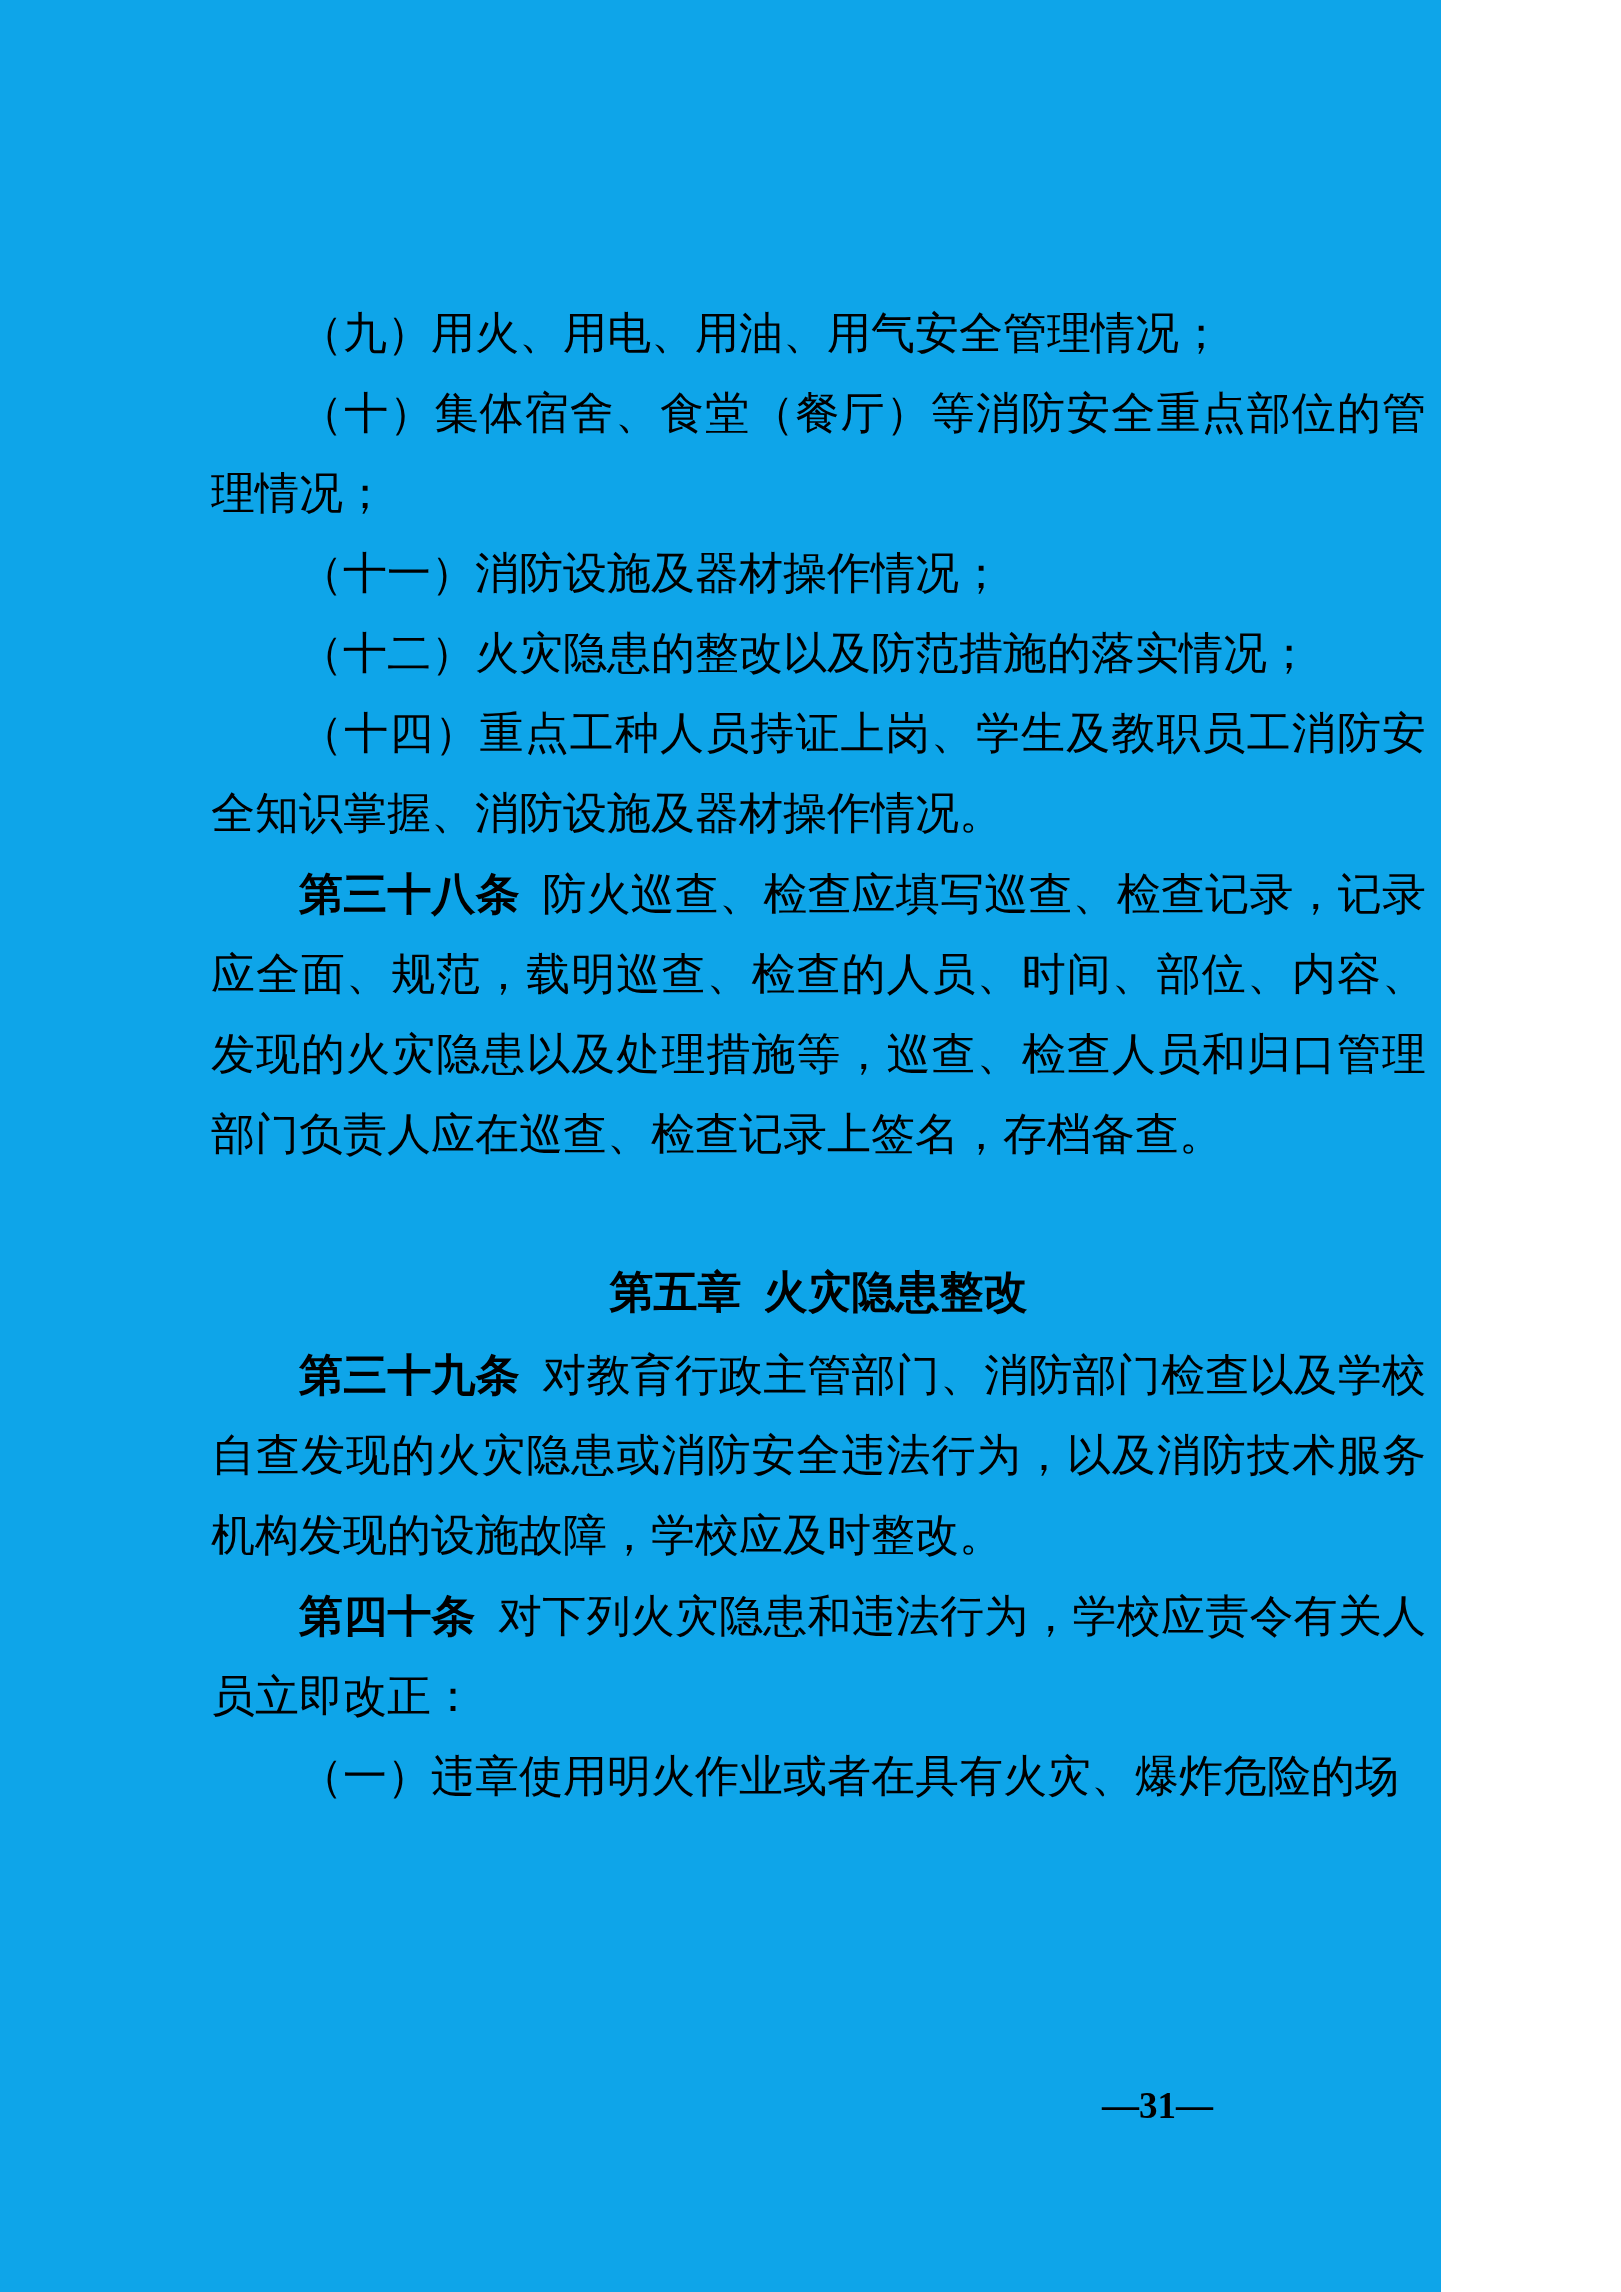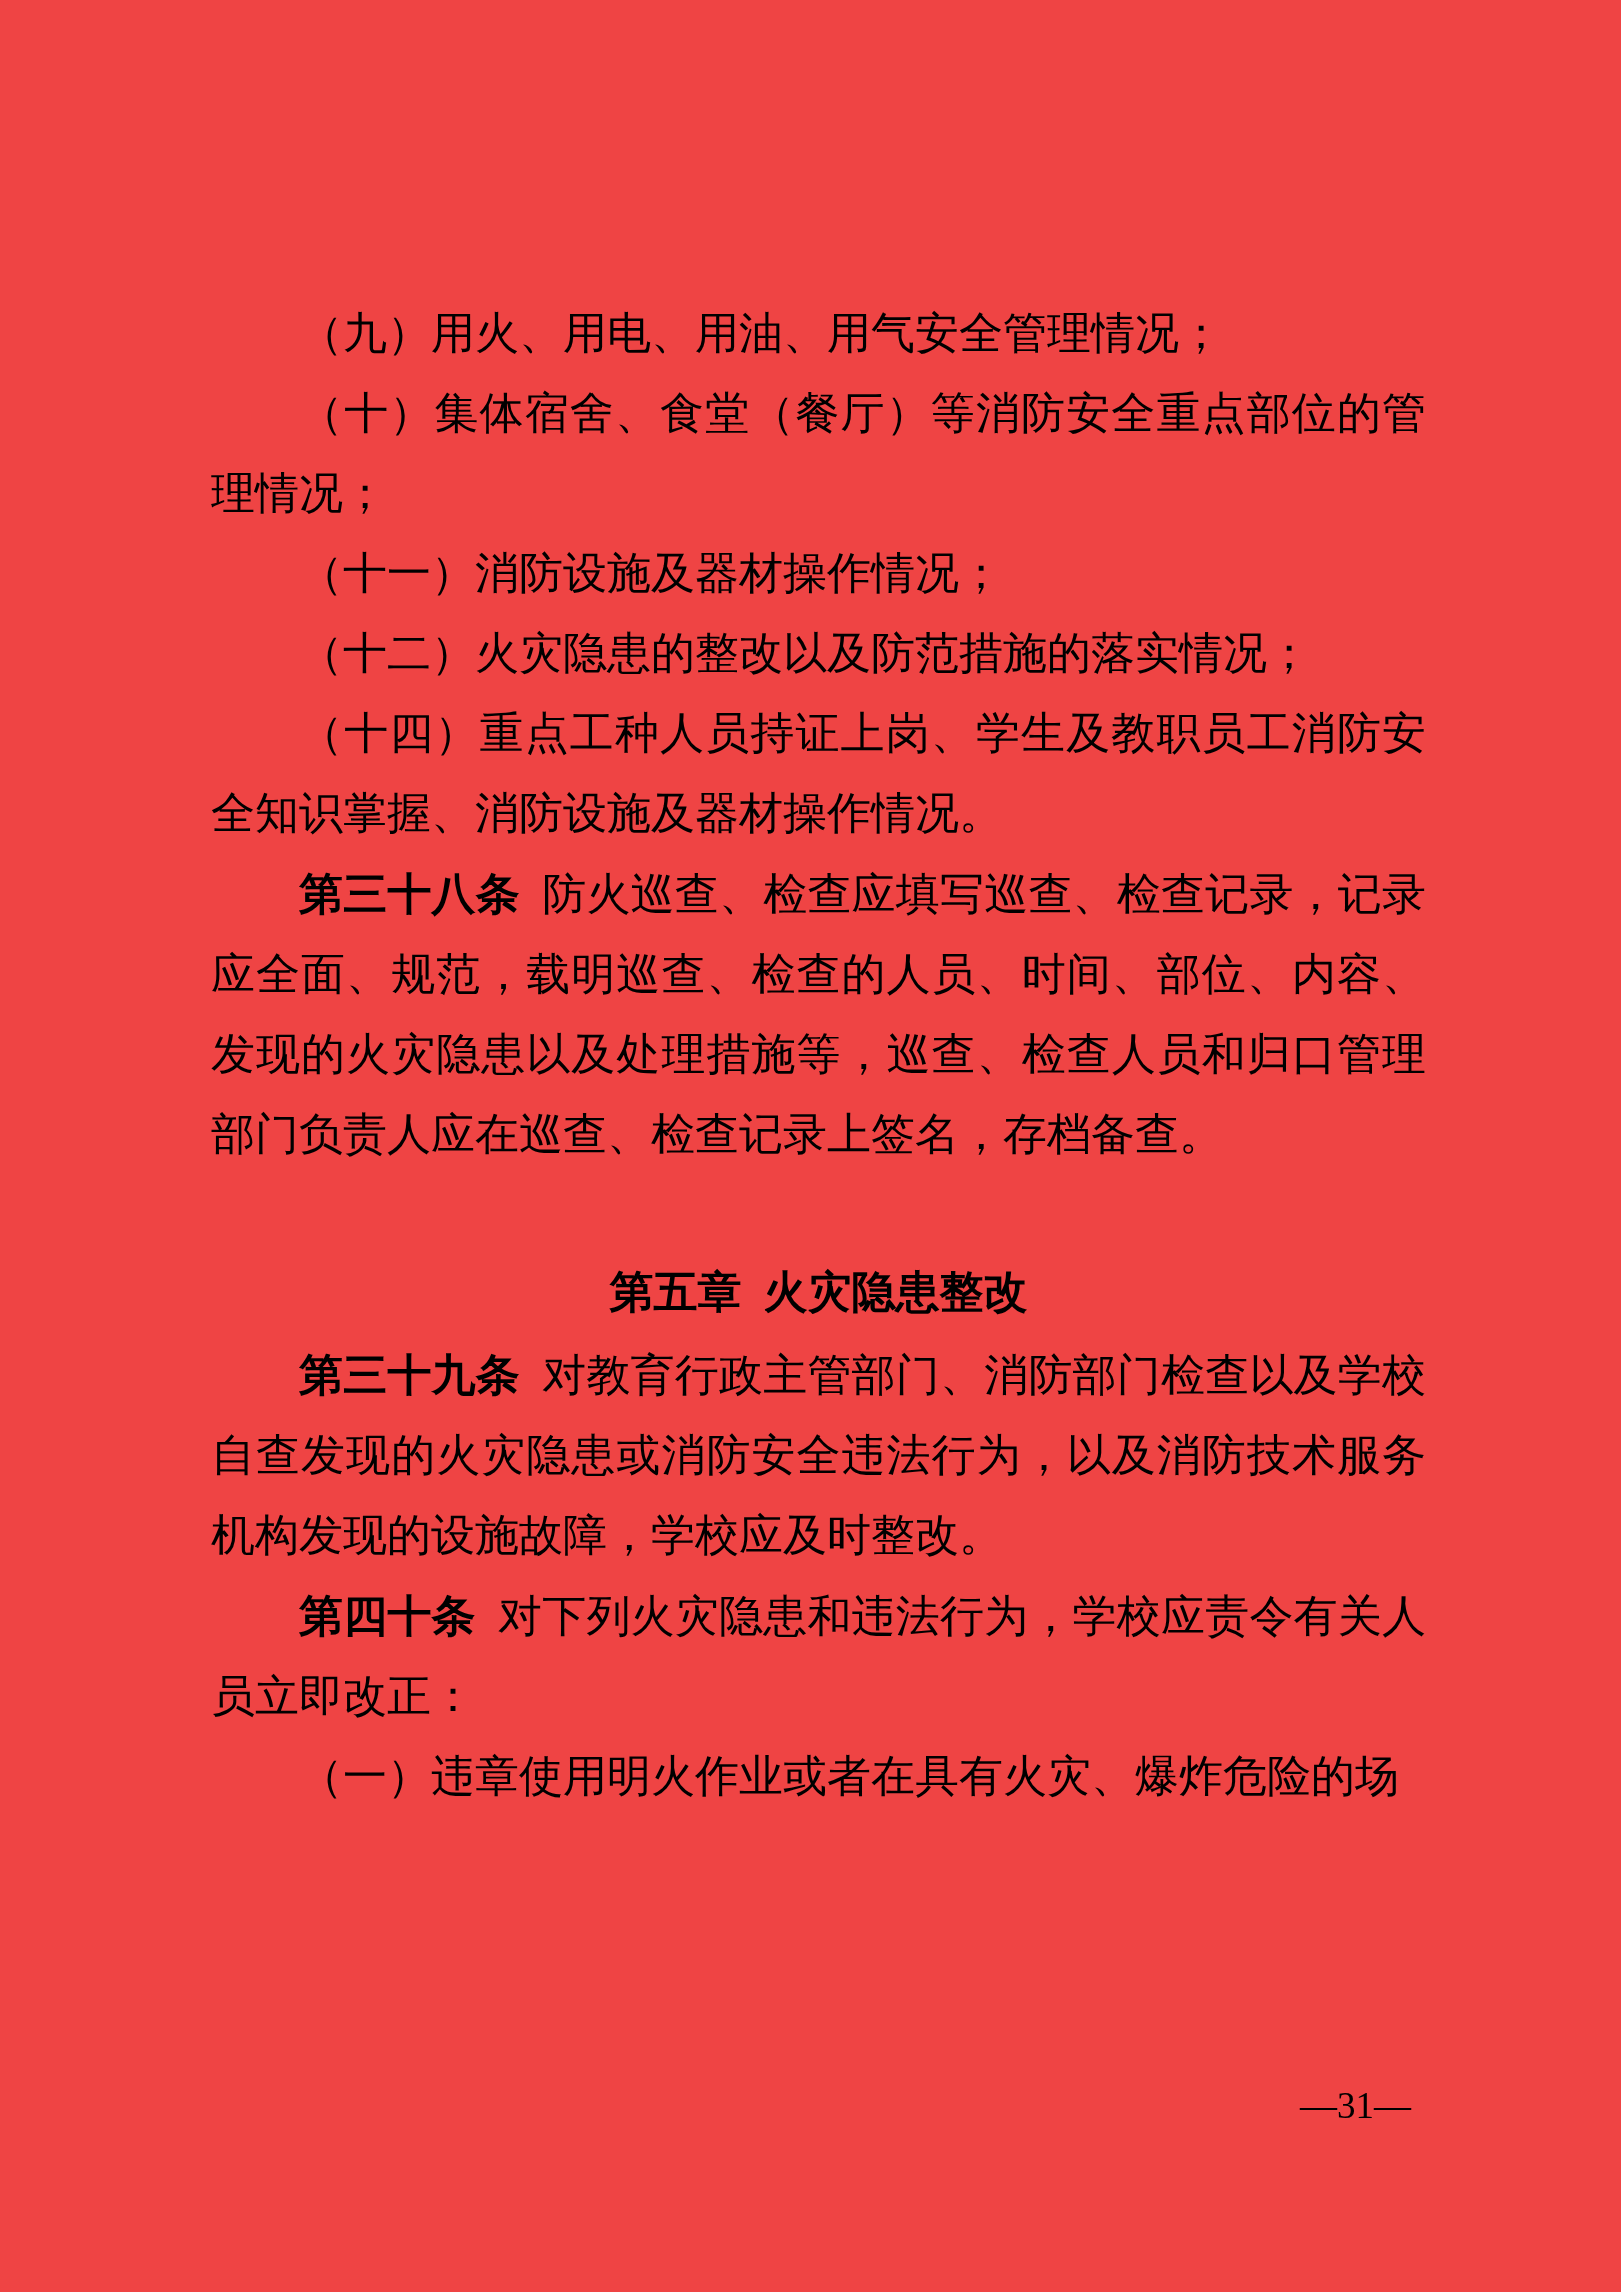--- a/index.html
+++ b/index.html
@@ -2,23 +2,23 @@
 <html><head>
 <meta charset="utf-8">
 <style>
   html, body {
     margin: 0;
     padding: 0;
     background: #ffffff;
   }
   .page {
     position: relative;
-    width: 1621px;
+    width: 1441px;
     height: 2293px;
-    background: #ef4444;
+    background: #0ea5e9;
     overflow: hidden;
     font-family: "Liberation Serif", serif;
     color: #000000;
   }
   .text-block {
     position: absolute;
     left: 211px;
     top: 294px;
     width: 1215px;
   }
@@ -42,25 +42,26 @@
     font-size: 44px;
     line-height: 80px;
     font-weight: 700;
     text-align: center;
     text-indent: 0;
     font-family: Liberation Mono, monospace;
   }
   .page-number {
     position: absolute;
     top: 2084px;
-    right: 210px;
+    right: 228px;
     font-size: 37px;
     line-height: 43px;
     font-family: "Liberation Serif", serif;
     color: #000000;
+    font-weight: bold;
   }
 </style>
 </head>
 <body>
 
 <div class="page">
   <main class="text-block">
 
     <p><span>（九）用火、用电、用油、用气安全管理情况；</span></p>
 

